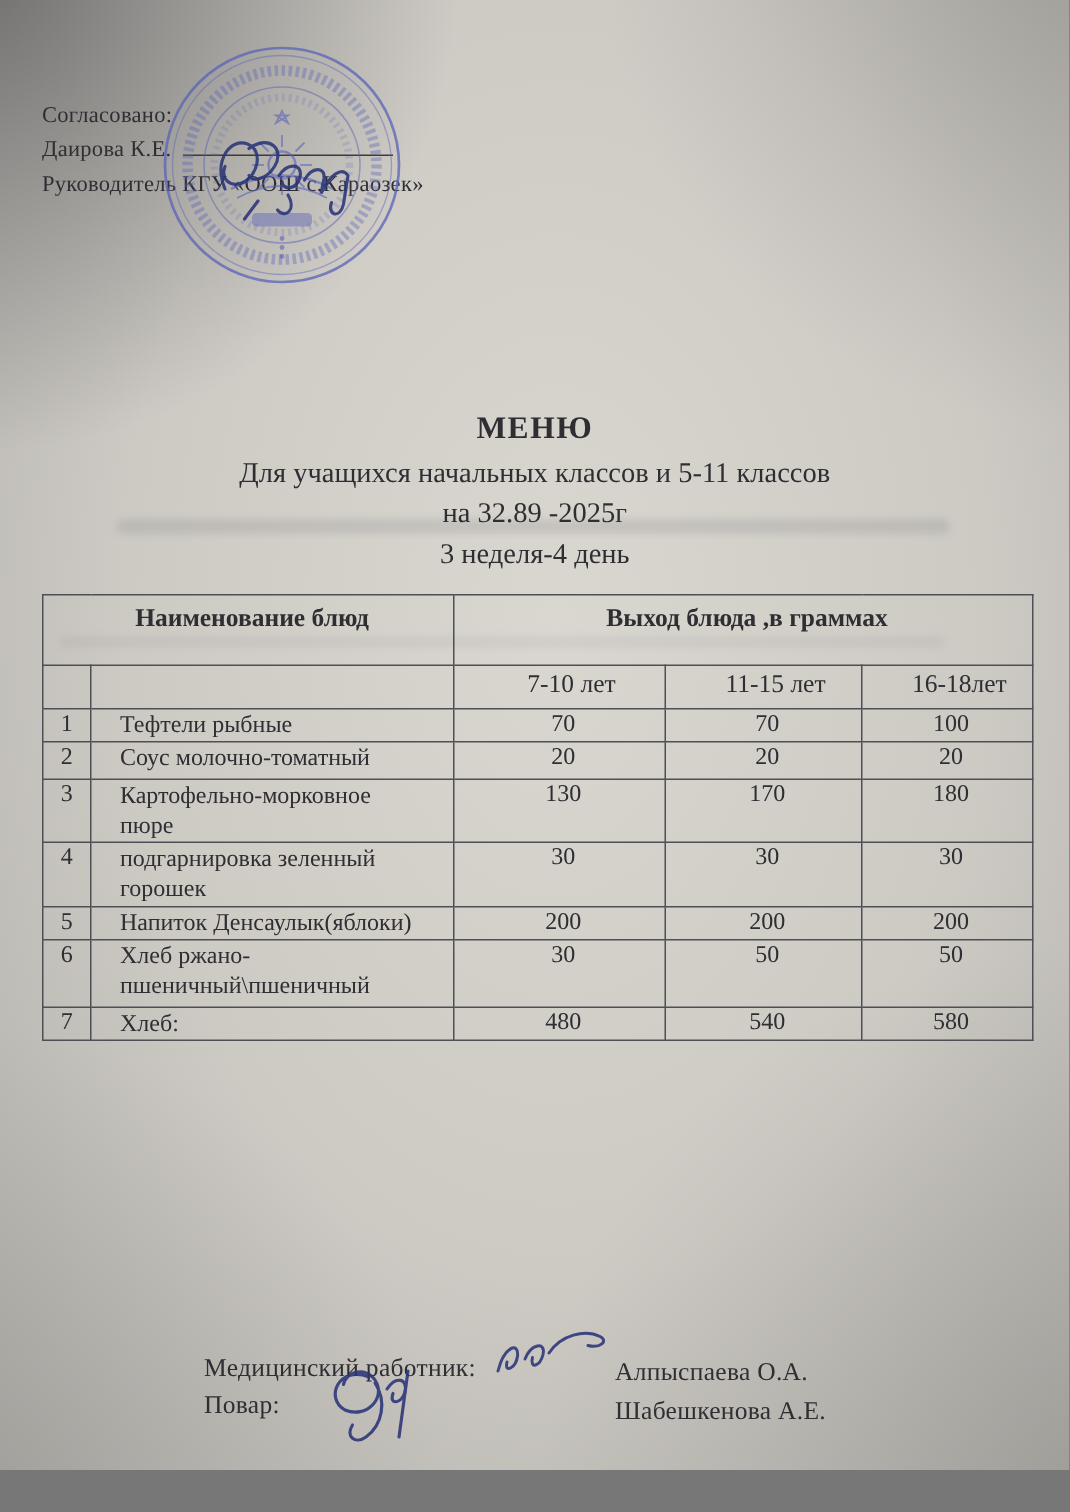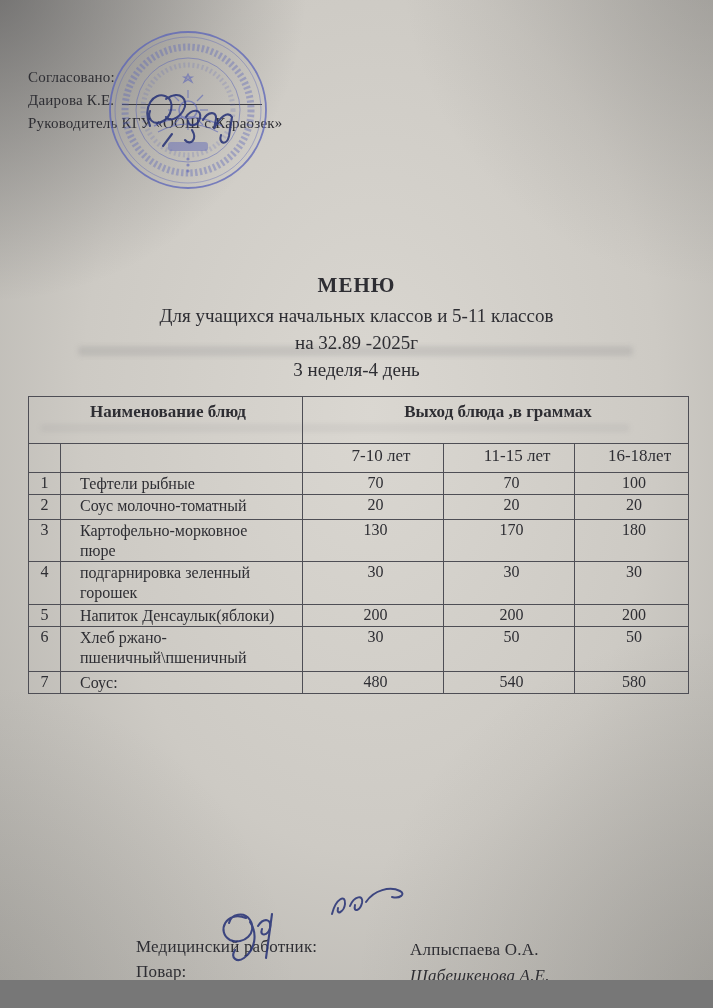--- a/index.html
+++ b/index.html
@@ -18,21 +18,21 @@
   .underline-slot{display:inline-block;border-bottom:1.3px solid #3a3a40;height:14px;vertical-align:baseline;}
   .title-block{left:0;top:272px;width:713px;text-align:center;line-height:27px;font-size:19px;}
   .title-main{font-size:21px;font-weight:bold;letter-spacing:1px;margin-bottom:3px;}
   table.menu{border-collapse:collapse;table-layout:fixed;width:660px;font-size:16px;}
   table.menu td{border:1.4px solid #4e4e55;padding:1px 4px 0 9px;vertical-align:top;overflow:hidden;}
   table.menu .h1 td{font-weight:bold;font-size:17px;text-align:center;padding-top:5px;vertical-align:top;}
   table.menu .h2 td{font-size:17px;text-align:center;padding:2px 0 0 16px;}
   table.menu td.num{text-align:center;padding-left:0;padding-right:0;font-size:16px;}
   table.menu td.dish .wrapbox{max-width:206px;line-height:20px;margin-left:10px;}
   table.menu td.val{font-size:16px;text-align:center;}
-  .sig-label{font-size:17px;letter-spacing:0.2px;margin-top:35px;}
+  .sig-label{font-size:17px;letter-spacing:0.2px;}
   .band{position:absolute;background:rgba(105,105,115,0.16);filter:blur(2.5px);border-radius:4px;}
   .stampwrap{filter:blur(0.4px);}
   svg.ink{overflow:visible;}
 </style>
 </head>
 <body>
 
 <div class="page">
 
   <div class="band" style="left:78px;top:346px;width:555px;height:10px;"></div>
@@ -169,33 +169,33 @@
       <td class="dish">
             <div class="wrapbox">Хлеб ржано-пшеничный\пшеничный</div>
           </td>
       <td class="val">30</td>
       <td class="val">50</td>
       <td class="val">50</td>
     </tr>
     <tr style="height:22px;">
       <td class="num">7</td>
       <td class="dish">
-            <div class="wrapbox">Соус:</div>
+            <div class="wrapbox">Хлеб:</div>
           </td>
       <td class="val">480</td>
       <td class="val">540</td>
       <td class="val">580</td>
     </tr>
   </tbody>
     </table>
 
   <div class="abs sig-label" style="left:136px;top:902px;">Медицинский работник:</div>
   <div class="abs sig-label" style="left:410px;top:905px;">Алпыспаева О.А.</div>
   <div class="abs sig-label" style="left:136px;top:927px;">Повар:</div>
-  <div class="abs sig-label" style="left:410px;top:931px;font-style:italic;">Шабешкенова А.Е.</div>
+  <div class="abs sig-label" style="left:410px;top:931px;">Шабешкенова А.Е.</div>
 
   <svg class="abs ink" style="left:326px;top:884px;" width="90" height="38" viewBox="0 0 90 38">
     <g stroke="#2a3578" fill="none" stroke-width="2" stroke-linecap="round" opacity="0.88">
       <path d="M6,30 C10,14 20,10 19,20 C18,28 10,32 12,24"></path>
       <path d="M24,22 C28,12 38,10 36,19 C34,27 27,29 29,21"></path>
       <path d="M40,18 C48,6 64,2 74,7 C80,10 74,15 66,13"></path>
     </g>
   </svg>
 
   <svg class="abs ink" style="left:212px;top:906px;" width="84" height="58" viewBox="0 0 84 58">

